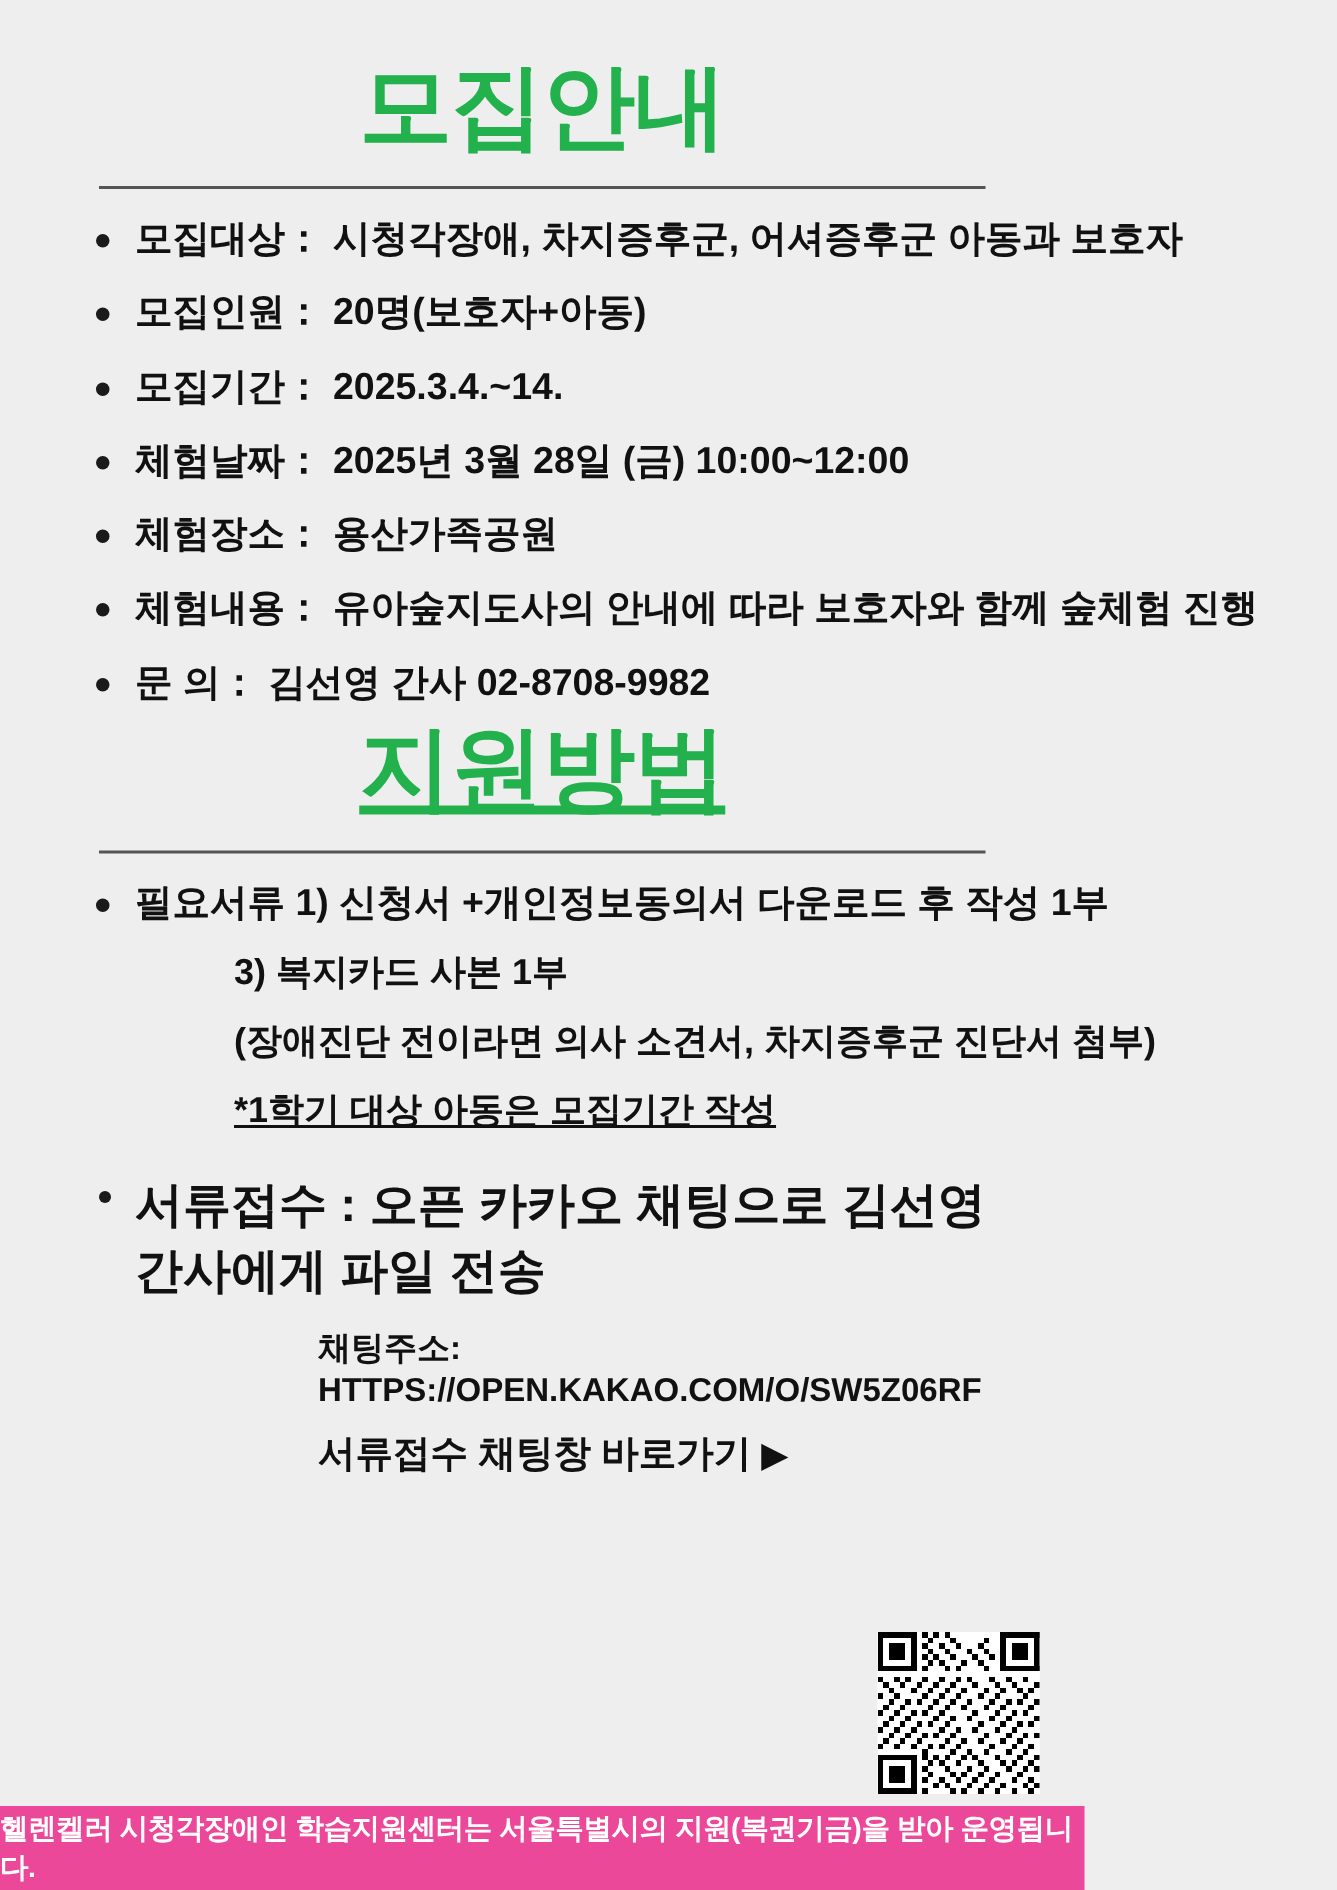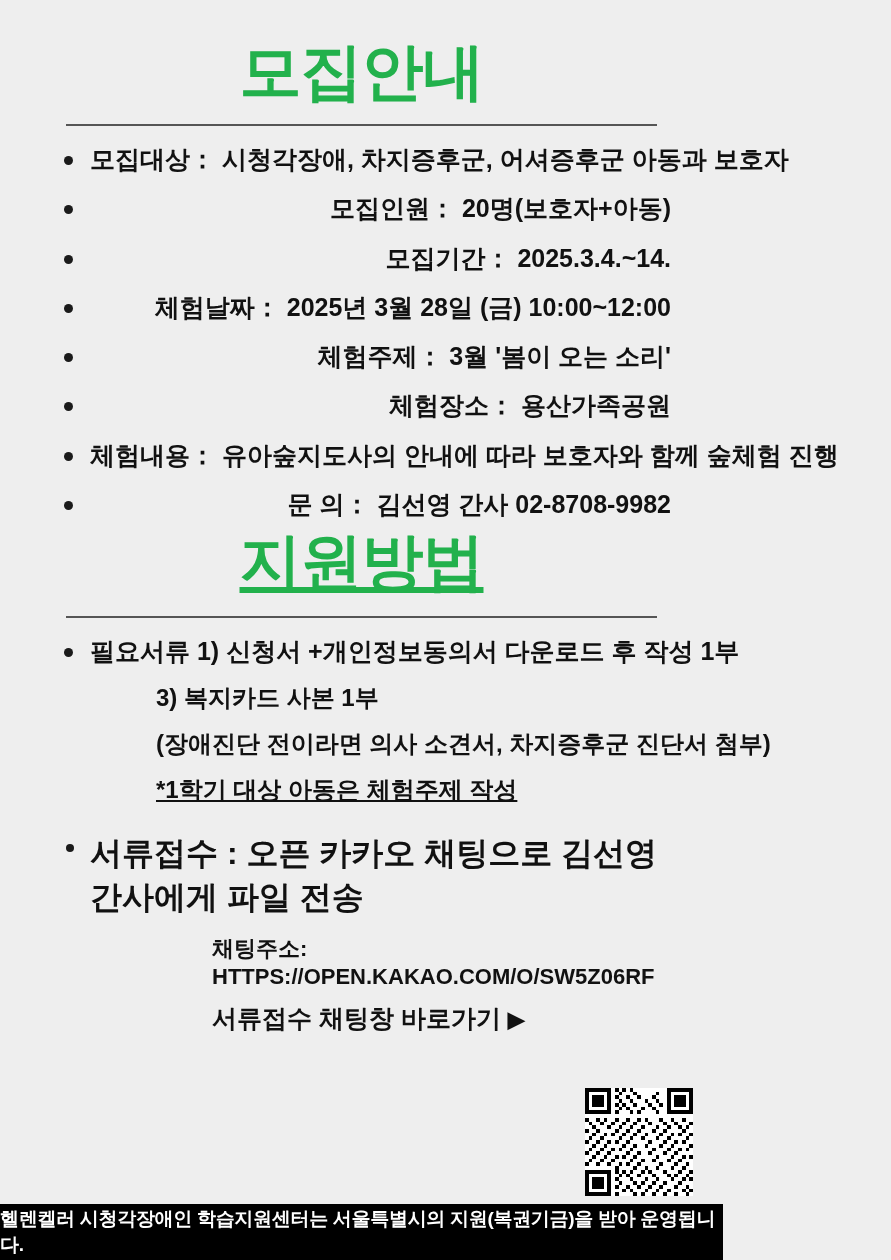--- a/index.html
+++ b/index.html
@@ -65,21 +65,21 @@
   ul.bullet-list li::before {
     content: "";
     position: absolute;
     left: 12px;
     top: 12px;
     width: 9px;
     height: 9px;
     border-radius: 50%;
     background: #1a1a1a;
   }
-  .list-main { margin-top: 14px; text-align: right; }
+  .list-main { margin-top: 14px; }
   .label {
     font-weight: bold;
   }
   .value {
     font-weight: bold;
   }
   .sep { font-weight: bold; }
 
   
   .apply-list { margin-top: 16px; }
@@ -134,21 +134,21 @@
     right: 30px;
     bottom: 64px;
     width: 108px;
     height: 108px;
     background: #ffffff;
   }
   .qr svg { display: block; }
 
   .footer {
     height: 56px;
-    background: #000000;
+    background: #ec4899;
     color: #ffffff;
     display: flex;
     align-items: center;
     justify-content: center;
     font-size: 19px;
     font-weight: bold;
     letter-spacing: -0.3px;
   }
 </style>
 </head>
@@ -168,23 +168,20 @@
       <li>
         <span class="label">모집인원</span><span class="sep">：</span> <span class="value">20명(보호자+아동)</span>
       </li>
       <li>
         <span class="label">모집기간</span><span class="sep">：</span> <span class="value">2025.3.4.~14.</span>
       </li>
       <li>
         <span class="label">체험날짜</span><span class="sep">：</span> <span class="value">2025년 3월 28일 (금) 10:00~12:00</span>
       </li>
       <li>
-        <span class="label">체험주제</span><span class="sep">：</span> <span class="value">3월 '봄이 오는 소리'</span>
-      </li>
-      <li>
         <span class="label">체험장소</span><span class="sep">：</span> <span class="value">용산가족공원</span>
       </li>
       <li>
         <span class="label">체험내용</span><span class="sep">：</span> <span class="value">유아숲지도사의 안내에 따라 보호자와 함께 숲체험 진행</span>
       </li>
       <li>
         <span class="label">문      의</span><span class="sep">：</span> <span class="value">김선영 간사 02-8708-9982</span>
       </li>
     </ul>
 
@@ -192,21 +189,21 @@
     <hr class="rule second">
 
     <ul class="bullet-list apply-list">
       <li>
         <span class="label">필요서류</span>
         <span class="value">1) 신청서 +개인정보동의서  다운로드 후 작성 1부</span>
       </li>
     </ul>
     <div class="sub-line">3) 복지카드 사본 1부</div>
     <div class="sub-line">(장애진단 전이라면 의사 소견서, 차지증후군 진단서 첨부)</div>
-    <div class="sub-line underline"><span>*1학기 대상 아동은 체험주제 작성</span></div>
+    <div class="sub-line underline"><span>*1학기 대상 아동은 모집기간 작성</span></div>
 
     <div class="submit-row">서류접수 : 오픈 카카오 채팅으로 김선영 간사에게 파일 전송</div>
 
     <div class="chat-addr">
       <span>채팅주소:</span>
       <span>HTTPS://OPEN.KAKAO.COM/O/SW5Z06RF</span>
     </div>
 
     <div class="chat-link">
       <span>서류접수 채팅창 바로가기</span>

